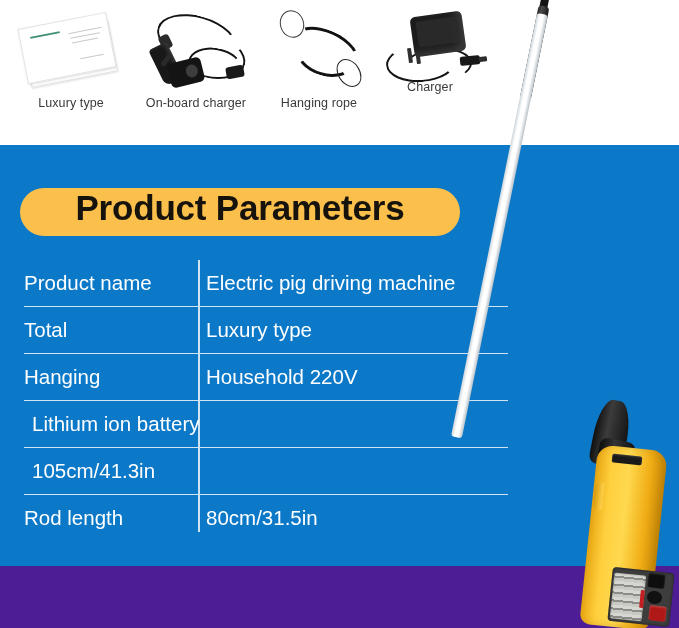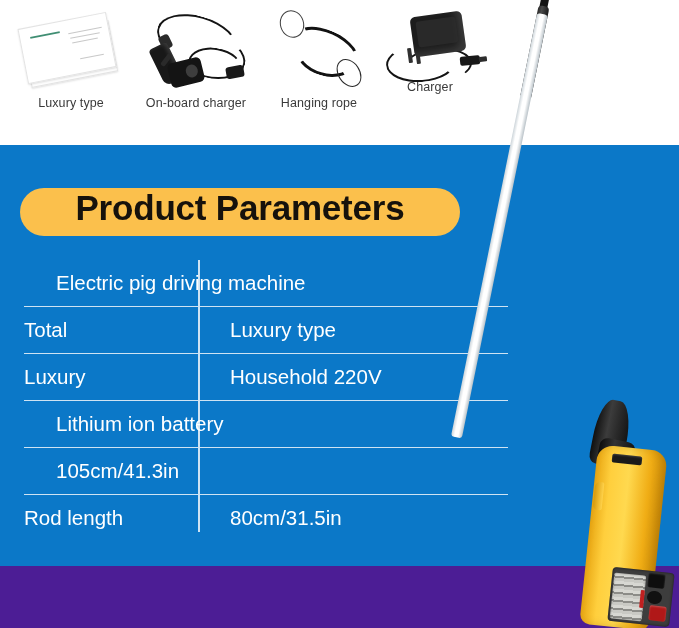--- a/index.html
+++ b/index.html
@@ -146,21 +146,21 @@
     position:relative;height:46px;display:flex;align-items:center;
     border-bottom:1.6px solid #cfe3f3;
   }
   .spec-row:last-child{border-bottom:none;}
   .spec-key{
     width:174px;flex:0 0 174px;
     font-size:20.5px;color:#ffffff;font-weight:500;
     font-family:"Liberation Sans", sans-serif;white-space:nowrap;
   }
   .spec-val{
-    flex:1;padding-left:32px;
+    flex:1;padding-left:8px;
     font-size:20.5px;color:#ffffff;font-weight:500;
     font-family:"Liberation Sans", sans-serif;white-space:nowrap;
   }
   .spec-vline{
     position:absolute;left:198px;top:115px;width:1.6px;height:272px;background:#cfe3f3;
   }
 
   
   .product{position:absolute;left:0;top:0;width:679px;height:628px;pointer-events:none;}
 
@@ -296,28 +296,29 @@
   <div class="bluepanel">
 
     <div class="title-pill">
       <span class="title-text">Product Parameters</span>
     </div>
 
     <div class="spec-vline"></div>
 
     <div class="spec-table">
       <div class="spec-row">
+        <div class="spec-key">Product name</div>
         <div class="spec-val">Electric pig driving machine</div>
       </div>
       <div class="spec-row">
         <div class="spec-key">Total</div>
         <div class="spec-val">Luxury type</div>
       </div>
       <div class="spec-row">
-        <div class="spec-key">Luxury</div>
+        <div class="spec-key">Hanging</div>
         <div class="spec-val">Household 220V</div>
       </div>
       <div class="spec-row">
         <div class="spec-val">Lithium ion battery</div>
       </div>
       <div class="spec-row">
         <div class="spec-val">105cm/41.3in</div>
       </div>
       <div class="spec-row">
         <div class="spec-key">Rod length</div>

